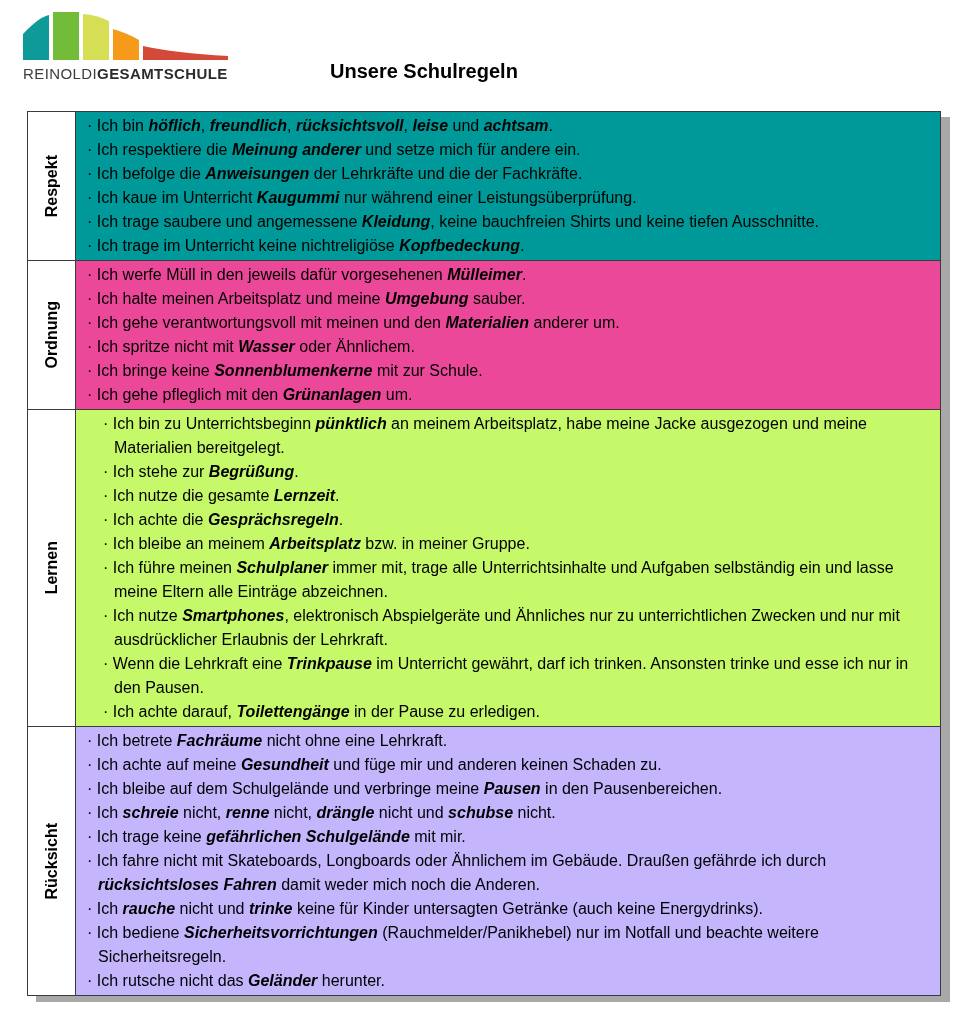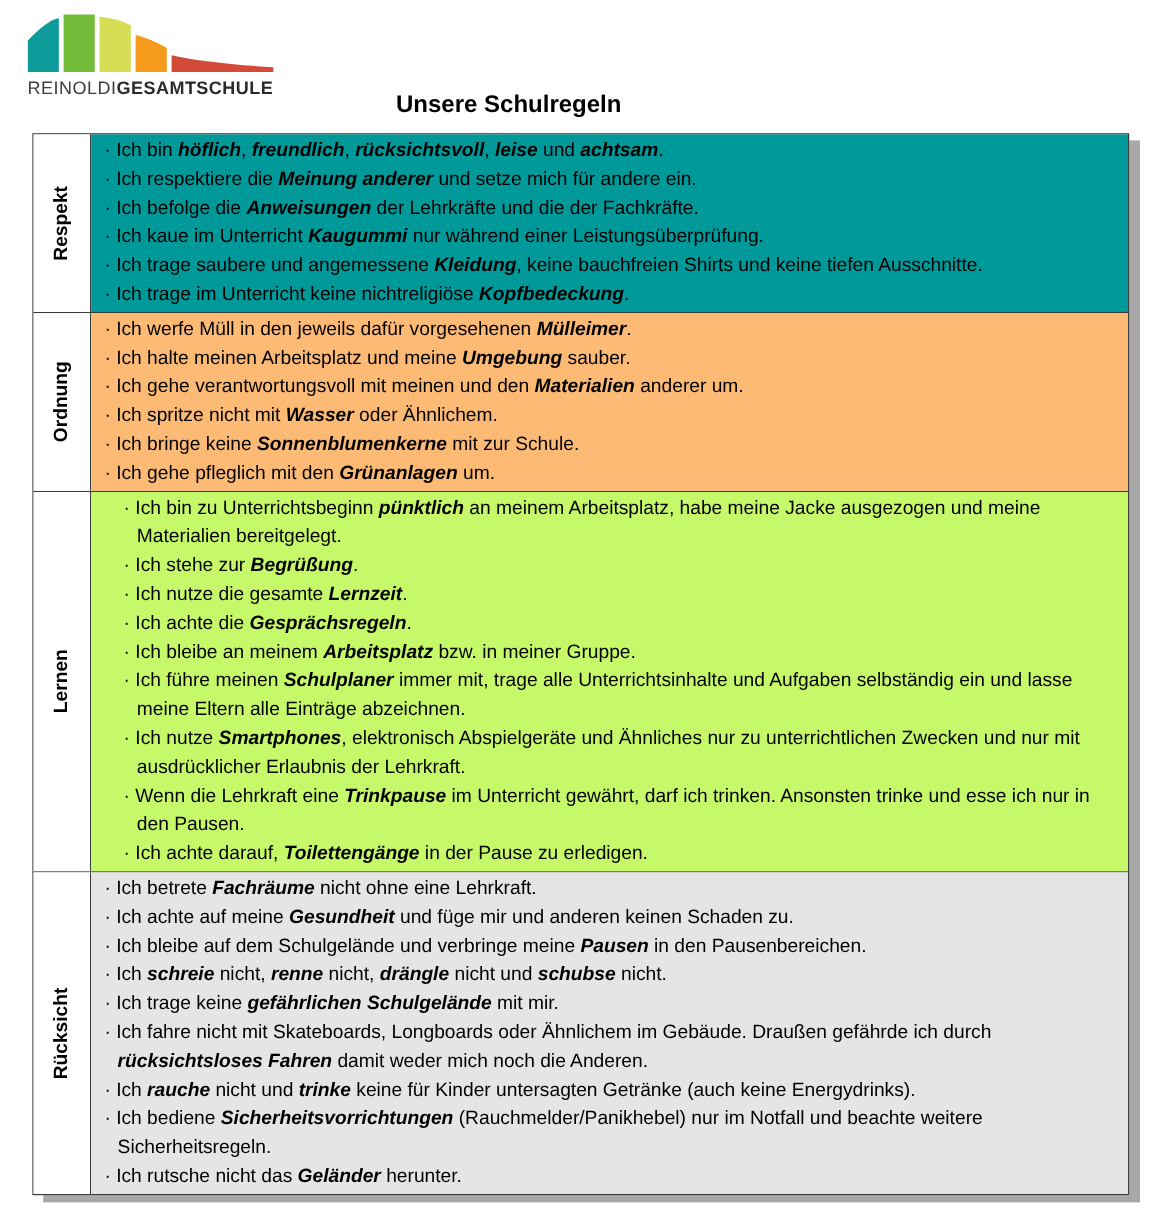--- a/index.html
+++ b/index.html
@@ -23,21 +23,20 @@
     white-space: nowrap;
   }
   .logo-name .bold { font-weight: bold; color: #2b2b2b; }
   .page-title {
     position: absolute;
     left: 330px;
     top: 60px;
     font-size: 20px;
     font-weight: bold;
     color: #000000;
-    margin-top: 16px;
   }
   .rules-table {
     position: absolute;
     left: 27px;
     top: 111px;
     width: 914px;
     border: 1px solid #3b3b3b;
     background: #ffffff;
     box-shadow: 9px 6px 0 #a8a8a8;
   }
@@ -100,21 +99,21 @@
             <div class="rule"><span class="bullet">· </span><span>Ich befolge die </span><b>Anweisungen</b><span> der Lehrkräfte und die der Fachkräfte.</span></div>
             <div class="rule"><span class="bullet">· </span><span>Ich kaue im Unterricht </span><b>Kaugummi</b><span> nur während einer Leistungsüberprüfung.</span></div>
             <div class="rule"><span class="bullet">· </span><span>Ich trage saubere und angemessene </span><b>Kleidung</b><span>, keine bauchfreien Shirts und keine tiefen Ausschnitte.</span></div>
             <div class="rule"><span class="bullet">· </span><span>Ich trage im Unterricht keine nichtreligiöse </span><b>Kopfbedeckung</b><span>.</span></div>
           </div>
         </div>
         <div class="row">
           <div class="label-cell">
             <span class="vlabel">Ordnung</span>
           </div>
-          <div class="content-cell" style="background: #fdba74;">
+          <div class="content-cell" style="background: #ec4899;">
             <div class="rule"><span class="bullet">· </span><span>Ich werfe Müll in den jeweils dafür vorgesehenen </span><b>Mülleimer</b><span>.</span></div>
             <div class="rule"><span class="bullet">· </span><span>Ich halte meinen Arbeitsplatz und meine </span><b>Umgebung</b><span> sauber.</span></div>
             <div class="rule"><span class="bullet">· </span><span>Ich gehe verantwortungsvoll mit meinen und den </span><b>Materialien</b><span> anderer um.</span></div>
             <div class="rule"><span class="bullet">· </span><span>Ich spritze nicht mit </span><b>Wasser</b><span> oder Ähnlichem.</span></div>
             <div class="rule"><span class="bullet">· </span><span>Ich bringe keine </span><b>Sonnenblumenkerne</b><span> mit zur Schule.</span></div>
             <div class="rule"><span class="bullet">· </span><span>Ich gehe pfleglich mit den </span><b>Grünanlagen</b><span> um.</span></div>
           </div>
         </div>
         <div class="row">
           <div class="label-cell">
@@ -129,21 +128,21 @@
             <div class="rule"><span class="bullet">· </span><span>Ich führe meinen </span><b>Schulplaner</b><span> immer mit, trage alle Unterrichtsinhalte und Aufgaben selbständig ein und lasse meine Eltern alle Einträge abzeichnen.</span></div>
             <div class="rule"><span class="bullet">· </span><span>Ich nutze </span><b>Smartphones</b><span>, elektronisch  Abspielgeräte und Ähnliches nur zu unterrichtlichen Zwecken und nur mit ausdrücklicher Erlaubnis der Lehrkraft.</span></div>
             <div class="rule"><span class="bullet">· </span><span>Wenn die Lehrkraft eine </span><b>Trinkpause</b><span> im Unterricht gewährt, darf ich trinken. Ansonsten trinke und esse ich nur in den Pausen.</span></div>
             <div class="rule"><span class="bullet">· </span><span>Ich achte darauf, </span><b>Toilettengänge</b><span> in der Pause zu erledigen.</span></div>
           </div>
         </div>
         <div class="row">
           <div class="label-cell">
             <span class="vlabel">Rücksicht</span>
           </div>
-          <div class="content-cell" style="background: #e5e5e5;">
+          <div class="content-cell" style="background: #c4b5fd;">
             <div class="rule"><span class="bullet">· </span><span>Ich betrete </span><b>Fachräume</b><span> nicht ohne eine Lehrkraft.</span></div>
             <div class="rule"><span class="bullet">· </span><span>Ich achte auf meine </span><b>Gesundheit</b><span> und füge mir und anderen keinen Schaden zu.</span></div>
             <div class="rule"><span class="bullet">· </span><span>Ich bleibe auf dem Schulgelände und verbringe meine </span><b>Pausen</b><span> in den Pausenbereichen.</span></div>
             <div class="rule"><span class="bullet">· </span><span>Ich </span><b>schreie</b><span> nicht, </span><b>renne</b><span> nicht, </span><b>drängle</b><span> nicht und </span><b>schubse</b><span> nicht.</span></div>
             <div class="rule"><span class="bullet">· </span><span>Ich trage keine </span><b>gefährlichen Schulgelände</b><span> mit mir.</span></div>
             <div class="rule"><span class="bullet">· </span><span>Ich fahre nicht mit Skateboards, Longboards oder Ähnlichem im Gebäude. Draußen gefährde ich durch </span><b>rücksichtsloses Fahren</b><span> damit weder mich noch die Anderen.</span></div>
             <div class="rule"><span class="bullet">· </span><span>Ich </span><b>rauche</b><span> nicht und </span><b>trinke</b><span> keine für Kinder untersagten Getränke (auch keine Energydrinks).</span></div>
             <div class="rule"><span class="bullet">· </span><span>Ich bediene </span><b>Sicherheitsvorrichtungen</b><span> (Rauchmelder/Panikhebel) nur im Notfall und beachte weitere Sicherheitsregeln.</span></div>
             <div class="rule"><span class="bullet">· </span><span>Ich rutsche nicht das </span><b>Geländer</b><span> herunter.</span></div>
           </div>

